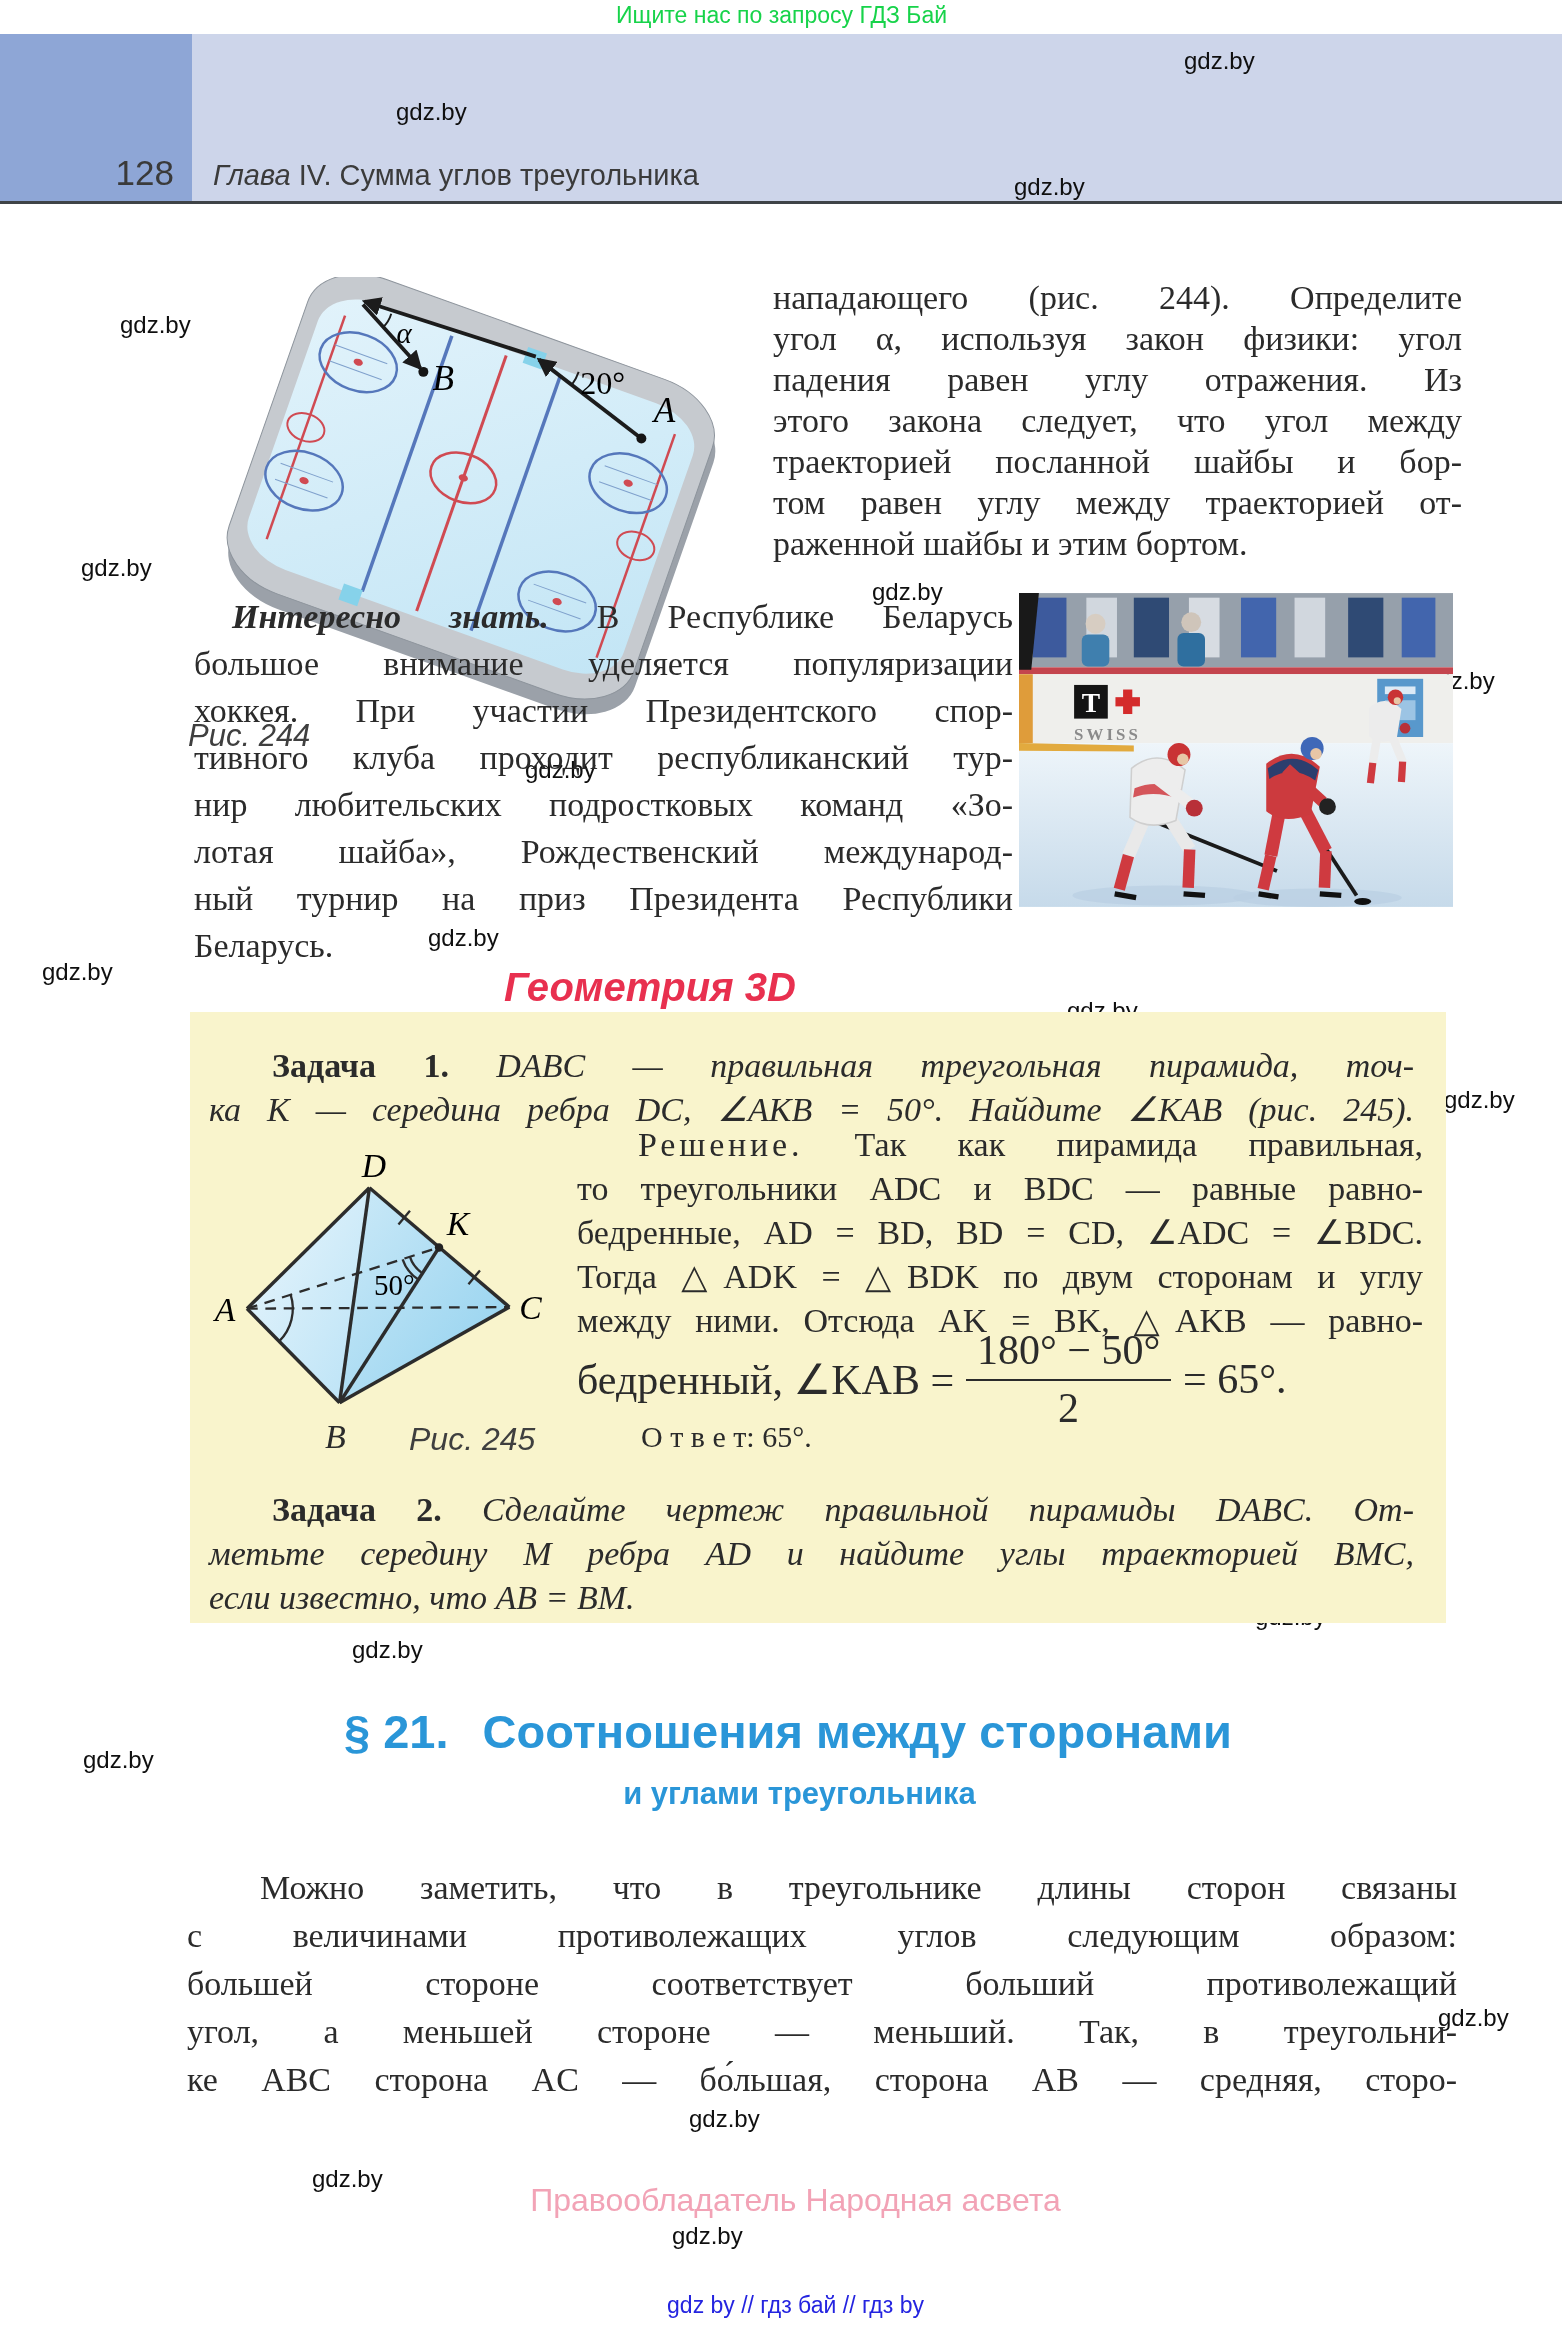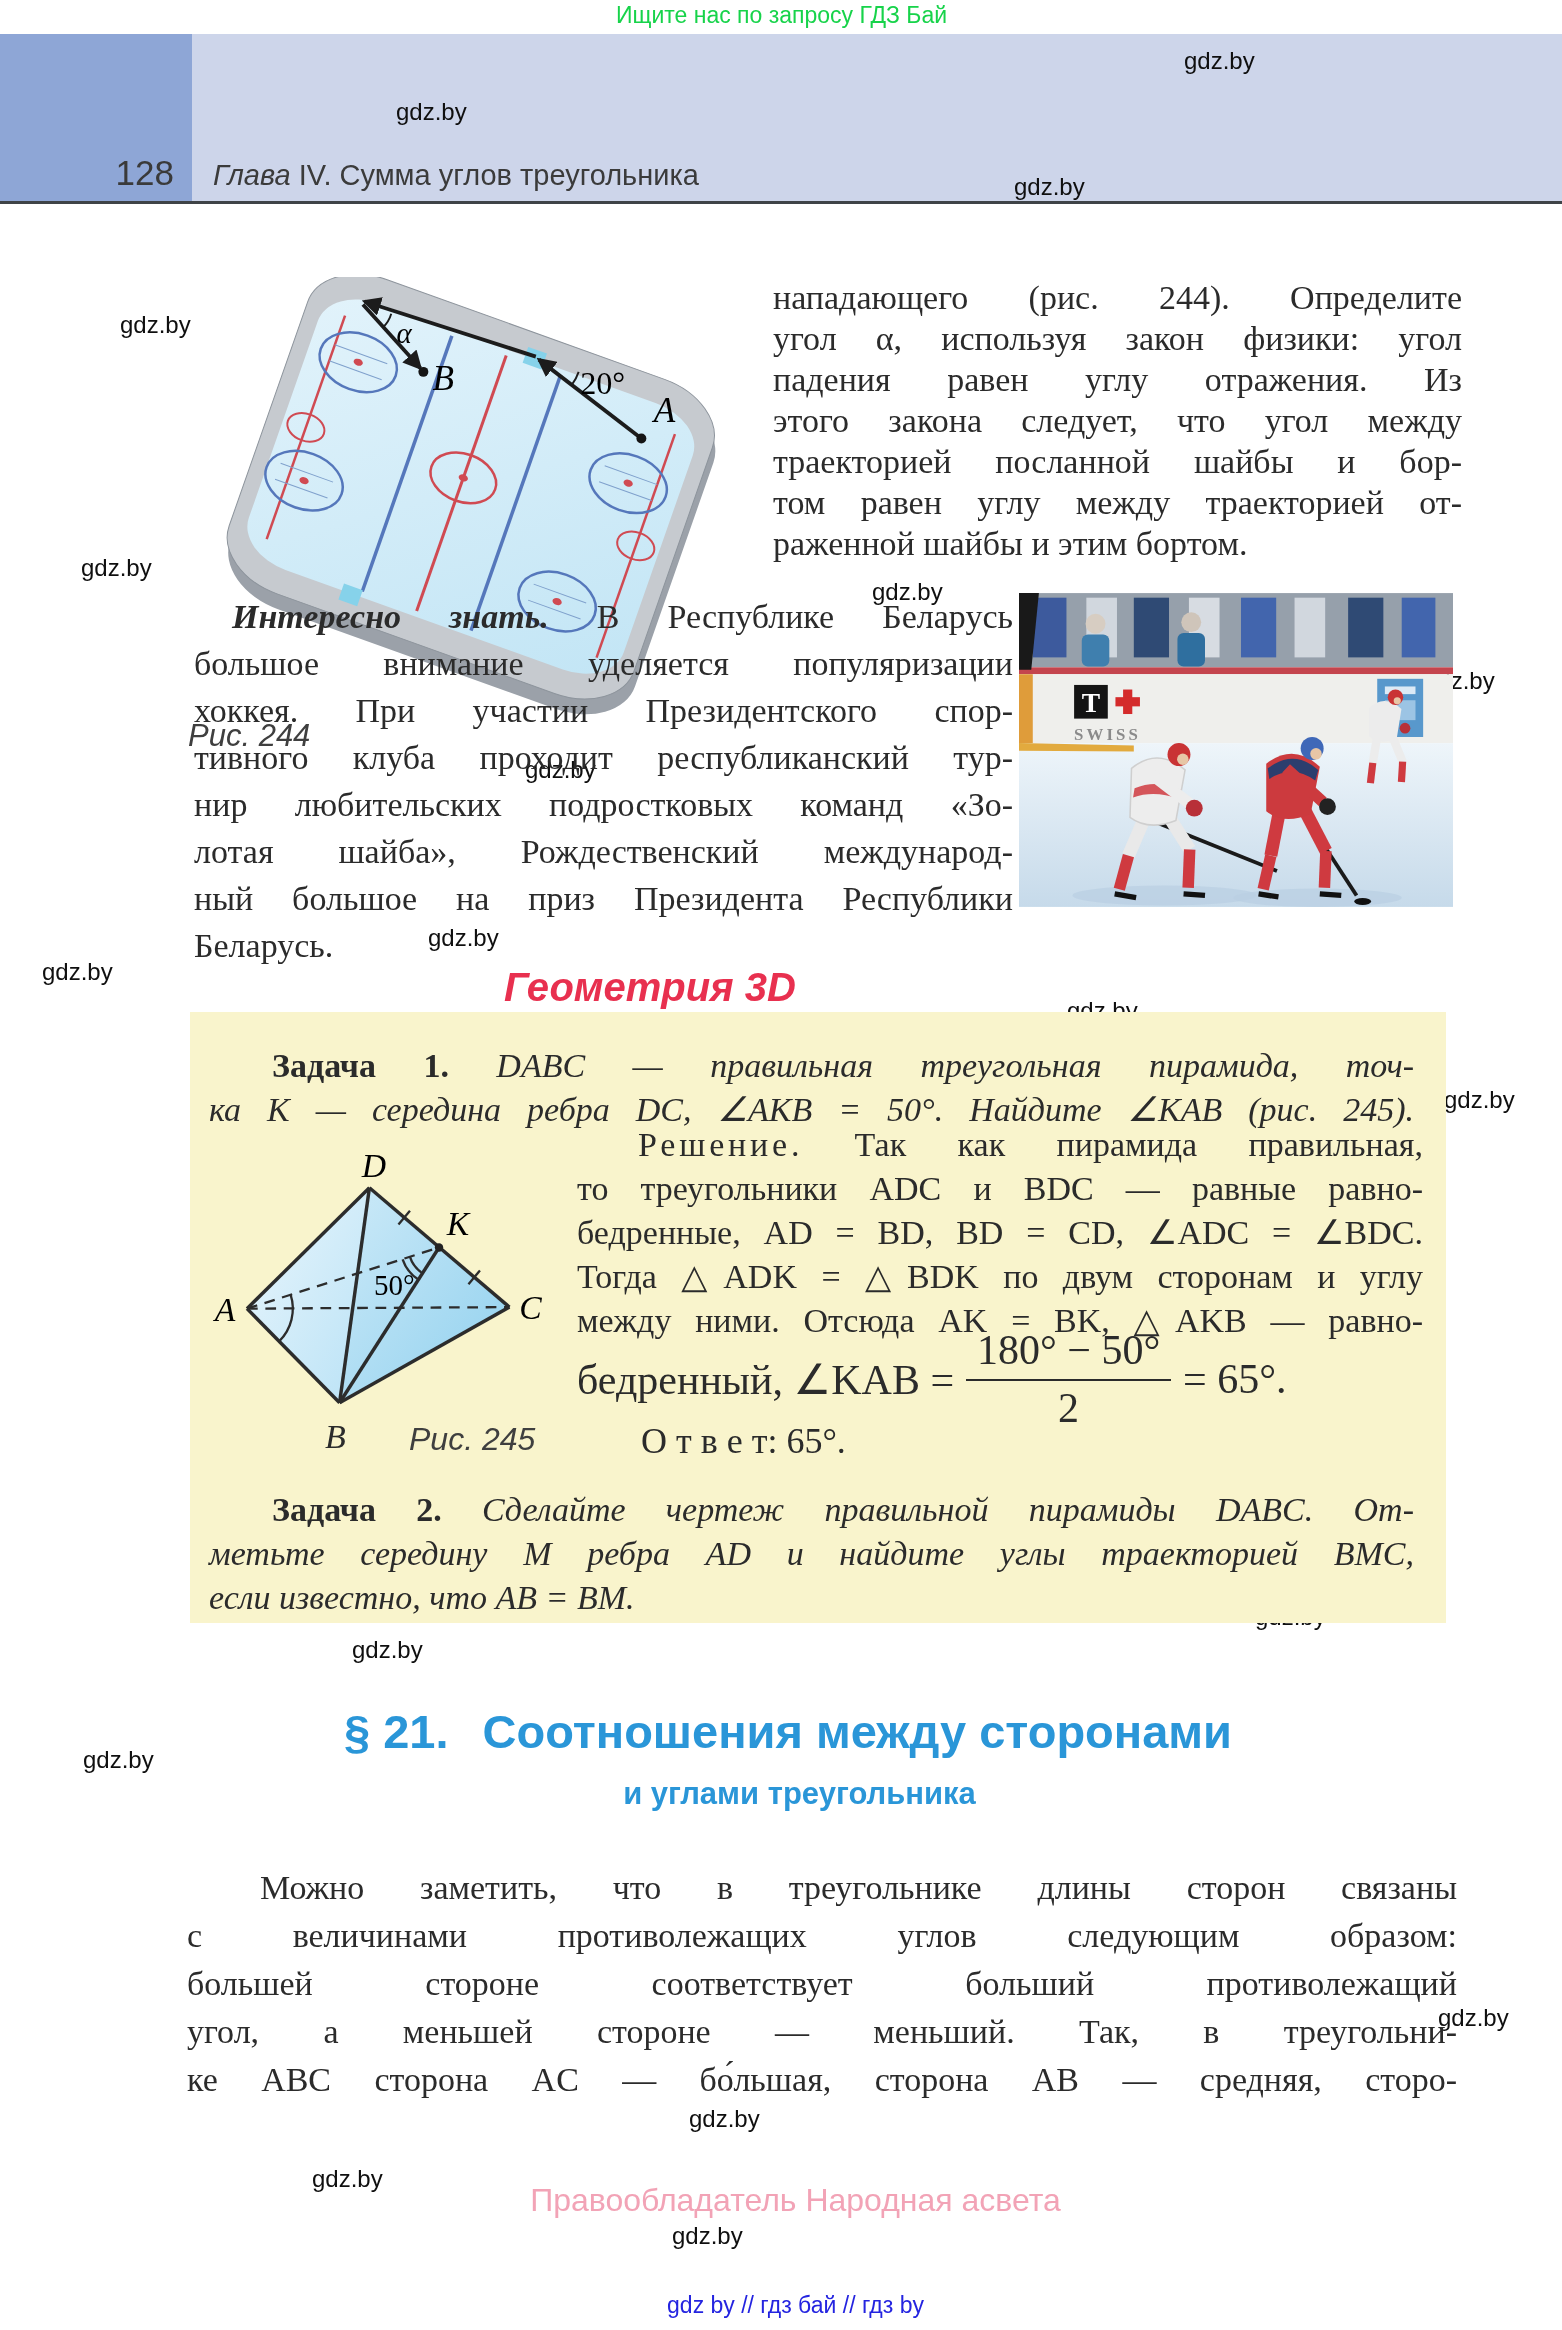--- a/index.html
+++ b/index.html
@@ -29,21 +29,21 @@
   .ybox{left:190px;top:1012px;width:1256px;height:611px;background:#f9f4cc;}
   .task{left:209px;width:1205px;font-size:34px;}
   .task div{height:44px;line-height:44px;}
   .sol{left:577px;top:1123px;width:846px;font-size:34px;}
   .sol div{height:44px;line-height:44px;}
   .lead-sp{letter-spacing:3.8px;}
   .formula{left:577px;top:1335px;width:846px;height:88px;display:flex;align-items:center;font-size:42px;}
   .frac{display:inline-block;text-align:center;margin:0 12.2px;}
   .frac .num{padding:0 10.7px 4.6px 10.7px;border-bottom:2.3px solid #2b2b2b;}
   .frac .den{padding-top:3.1px;}
-  .ansrow{font-size:36px;white-space:nowrap;}
+  .ansrow{font-size:30px;white-space:nowrap;}
   .s21{font-family:"Liberation Sans",sans-serif;font-weight:bold;color:#2a96d8;white-space:nowrap;}
   .para{left:187px;top:1864px;width:1270px;font-size:34px;}
   .para div{height:48px;line-height:48px;}
   .publisher{left:459px;top:2182px;width:673px;text-align:center;
              font:32px "Liberation Sans",sans-serif;color:#f2a3b6;}
   .links{left:505px;top:2292px;width:581px;text-align:center;
          font:23px "Liberation Sans",sans-serif;color:#2424e0;}
   svg text{font-family:"Liberation Serif",serif;}
 </style>
 </head>
@@ -156,21 +156,21 @@
     <div class="ll">раженной шайбы и этим бортом.</div>
   </div>
 
   <div class="abs interesting">
     <div class="jl" style="padding-left:38px"><span class="bd it">Интересно знать.</span><span> В Республике Беларусь</span></div>
     <div class="jl">большое внимание уделяется популяризации</div>
     <div class="jl">хоккея. При участии Президентского спор-</div>
     <div class="jl">тивного клуба проходит республиканский тур-</div>
     <div class="jl">нир любительских подростковых команд «Зо-</div>
     <div class="jl">лотая шайба», Рождественский международ-</div>
-    <div class="jl">ный большое на приз Президента Республики</div>
+    <div class="jl">ный турнир на приз Президента Республики</div>
     <div class="ll">Беларусь.</div>
   </div>
 
   <svg class="abs" style="left:1019px;top:593px" width="434" height="314" viewBox="0 0 567 410">
     <defs>
       <linearGradient id="photoIce" x1="0" y1="0" x2="0" y2="1">
         <stop offset="0" stop-color="#eef5fa"></stop>
           <stop offset="1" stop-color="#c6daea"></stop>
       </linearGradient>
     </defs>

